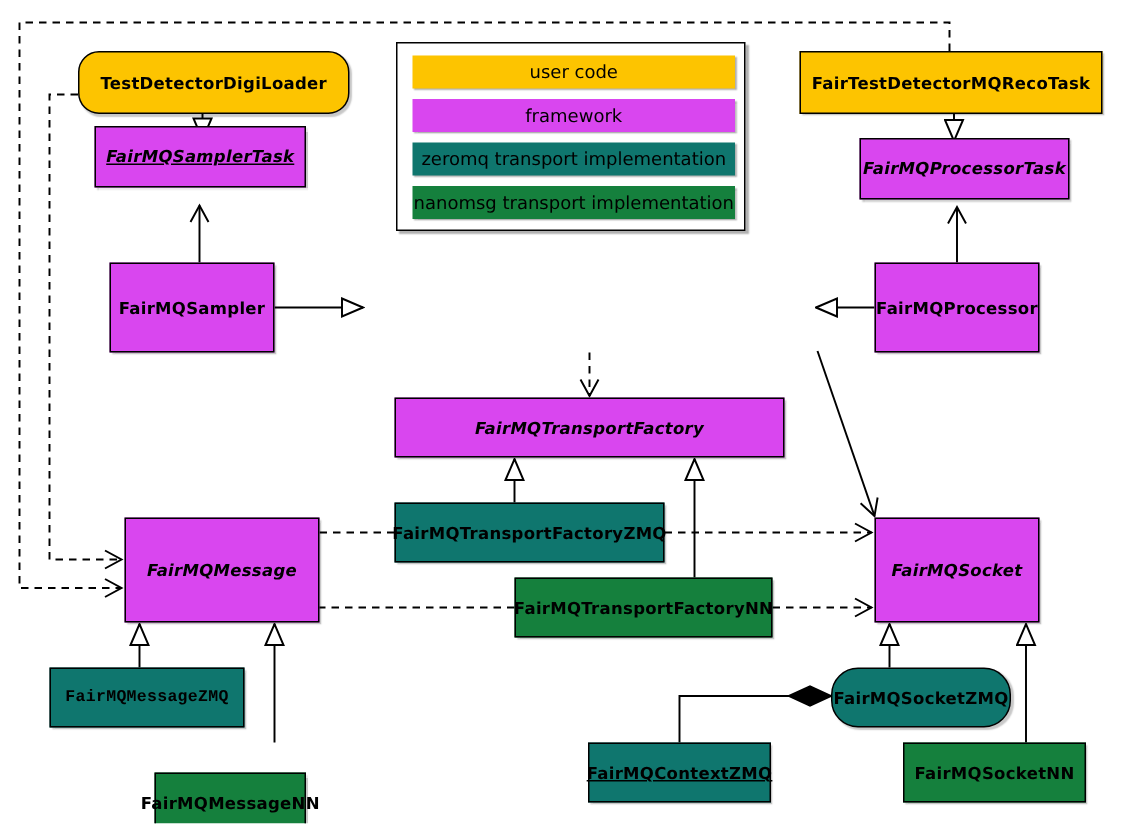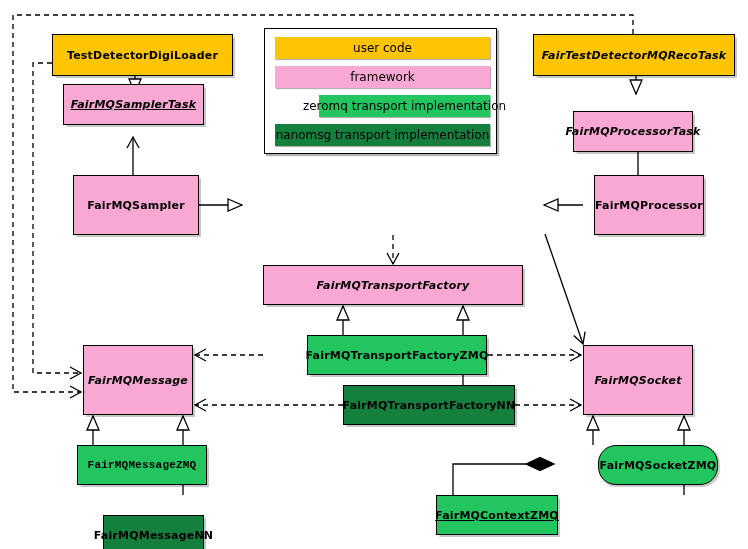--- a/index.html
+++ b/index.html
@@ -16,36 +16,36 @@
     position:absolute;z-index:2;box-sizing:border-box;
     border:1.5px solid #000;
     display:flex;align-items:center;justify-content:center;
     text-align:center;
     font-weight:bold;font-size:11px;letter-spacing:0.2px;color:#000;
     box-shadow:1.5px 1.5px 1px rgba(0,0,0,0.22);
     white-space:nowrap;
   }
   .node.abstract{font-style:italic;}
   .c-user{background:#fdc400;}
-  .c-fw{background:#f9a8d4;text-align:right;}
-  .c-zmq{background:#22c55e;margin-left:44px;}
+  .c-fw{background:#d946ef;text-align:right;}
+  .c-zmq{background:#0f766e;}
   .c-nn{background:#15803d;}
 
   
-  #n-tddl     {left:52px;  top:34px;  width:181px; height:42px;}
-  #n-ftdmrt   {left:533px; top:34px;  width:202px; height:42px;font-style:italic;}
+  #n-tddl     {left:52px;  top:34px;  width:181px; height:42px;border-radius:14px;}
+  #n-ftdmrt   {left:533px; top:34px;  width:202px; height:42px;}
   #n-smpltask {left:63px;  top:84px;  width:141px; height:41px;text-decoration:underline;}
-  #n-proctask {left:573px; top:111px;  width:120px; height:41px;}
-  #n-sampler  {left:73px;  top:175px; width:126px; height:60px;}
+  #n-proctask {left:573px; top:92px;  width:140px; height:41px;}
+  #n-sampler  {left:73px;  top:175px; width:110px; height:60px;}
   #n-device   {left:243px; top:175px; width:300px; height:60px;}
-  #n-processor{left:583px; top:175px; width:110px; height:60px;margin-left:11px;}
+  #n-processor{left:583px; top:175px; width:110px; height:60px;}
   #n-factory  {left:263px; top:265px; width:260px; height:40px;}
   #n-factzmq  {left:263px; top:335px; width:180px; height:40px;}
   #n-factnn   {left:343px; top:385px; width:172px; height:40px;}
-  #n-message  {left:83px;  top:345px; width:110px; height:70px;}
+  #n-message  {left:83px;  top:345px; width:130px; height:70px;}
   #n-socket   {left:583px; top:345px; width:110px; height:70px;}
   #n-msgzmq   {left:33px;  top:445px; width:130px; height:40px;font-family:Liberation Mono, monospace;}
   #n-msgnn    {left:103px; top:496px; width:101px; height:40px;margin-top:19px;}
   #n-sockzmq  {left:554px; top:445px; width:120px; height:40px;border-radius:18px;}
   #n-ctxzmq   {left:392px; top:495px; width:122px; height:40px;text-decoration:underline;}
   #n-socknn   {left:602px; top:495px; width:122px; height:40px;}
 
   
   .legend{
     position:absolute;z-index:2;box-sizing:border-box;
@@ -163,14 +163,17 @@
   </div>
   <div class="node c-nn" id="n-msgnn">
     <span>FairMQMessageNN</span>
   </div>
   <div class="node c-zmq" id="n-sockzmq">
     <span>FairMQSocketZMQ</span>
   </div>
   <div class="node c-zmq" id="n-ctxzmq">
     <span>FairMQContextZMQ</span>
   </div>
+  <div class="node c-nn" id="n-socknn">
+    <span>FairMQSocketNN</span>
+  </div>
 
 </div>
 
 </body></html>

